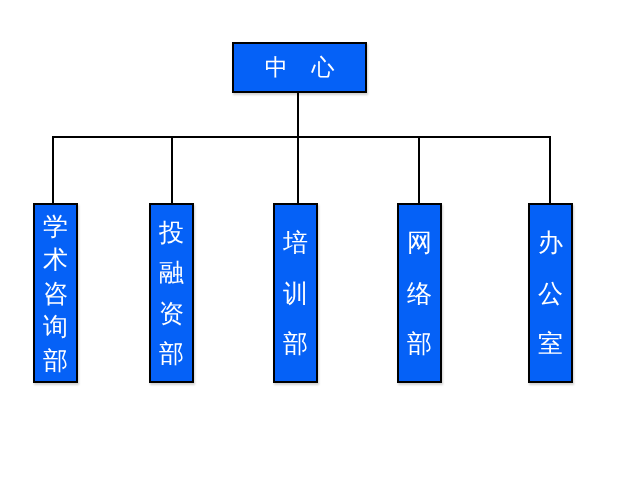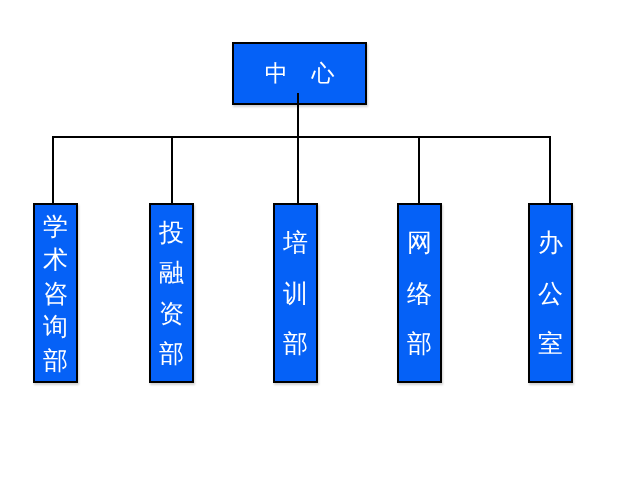--- a/index.html
+++ b/index.html
@@ -16,21 +16,21 @@
   }
   .node {
     position: absolute;
     background: var(--node-fill, #0561f7);
     border: 2px solid var(--node-border, #000000);
     color: var(--node-text, #ffffff);
     box-shadow: 1px 2px 2px rgba(0,0,0,0.18);
   }
   .root-node {
     left: 232px; top: 42px;
-    width: 135px; height: 63px;
+    width: 135px; height: 51px;
     display: flex; align-items: center; justify-content: center;
     font-size: 23px;
     word-spacing: 18px;
     white-space: pre;
   }
   .dept-node {
     top: 203px;
     width: 45px; height: 180px;
     display: flex; flex-direction: column;
     align-items: center; justify-content: space-evenly;

